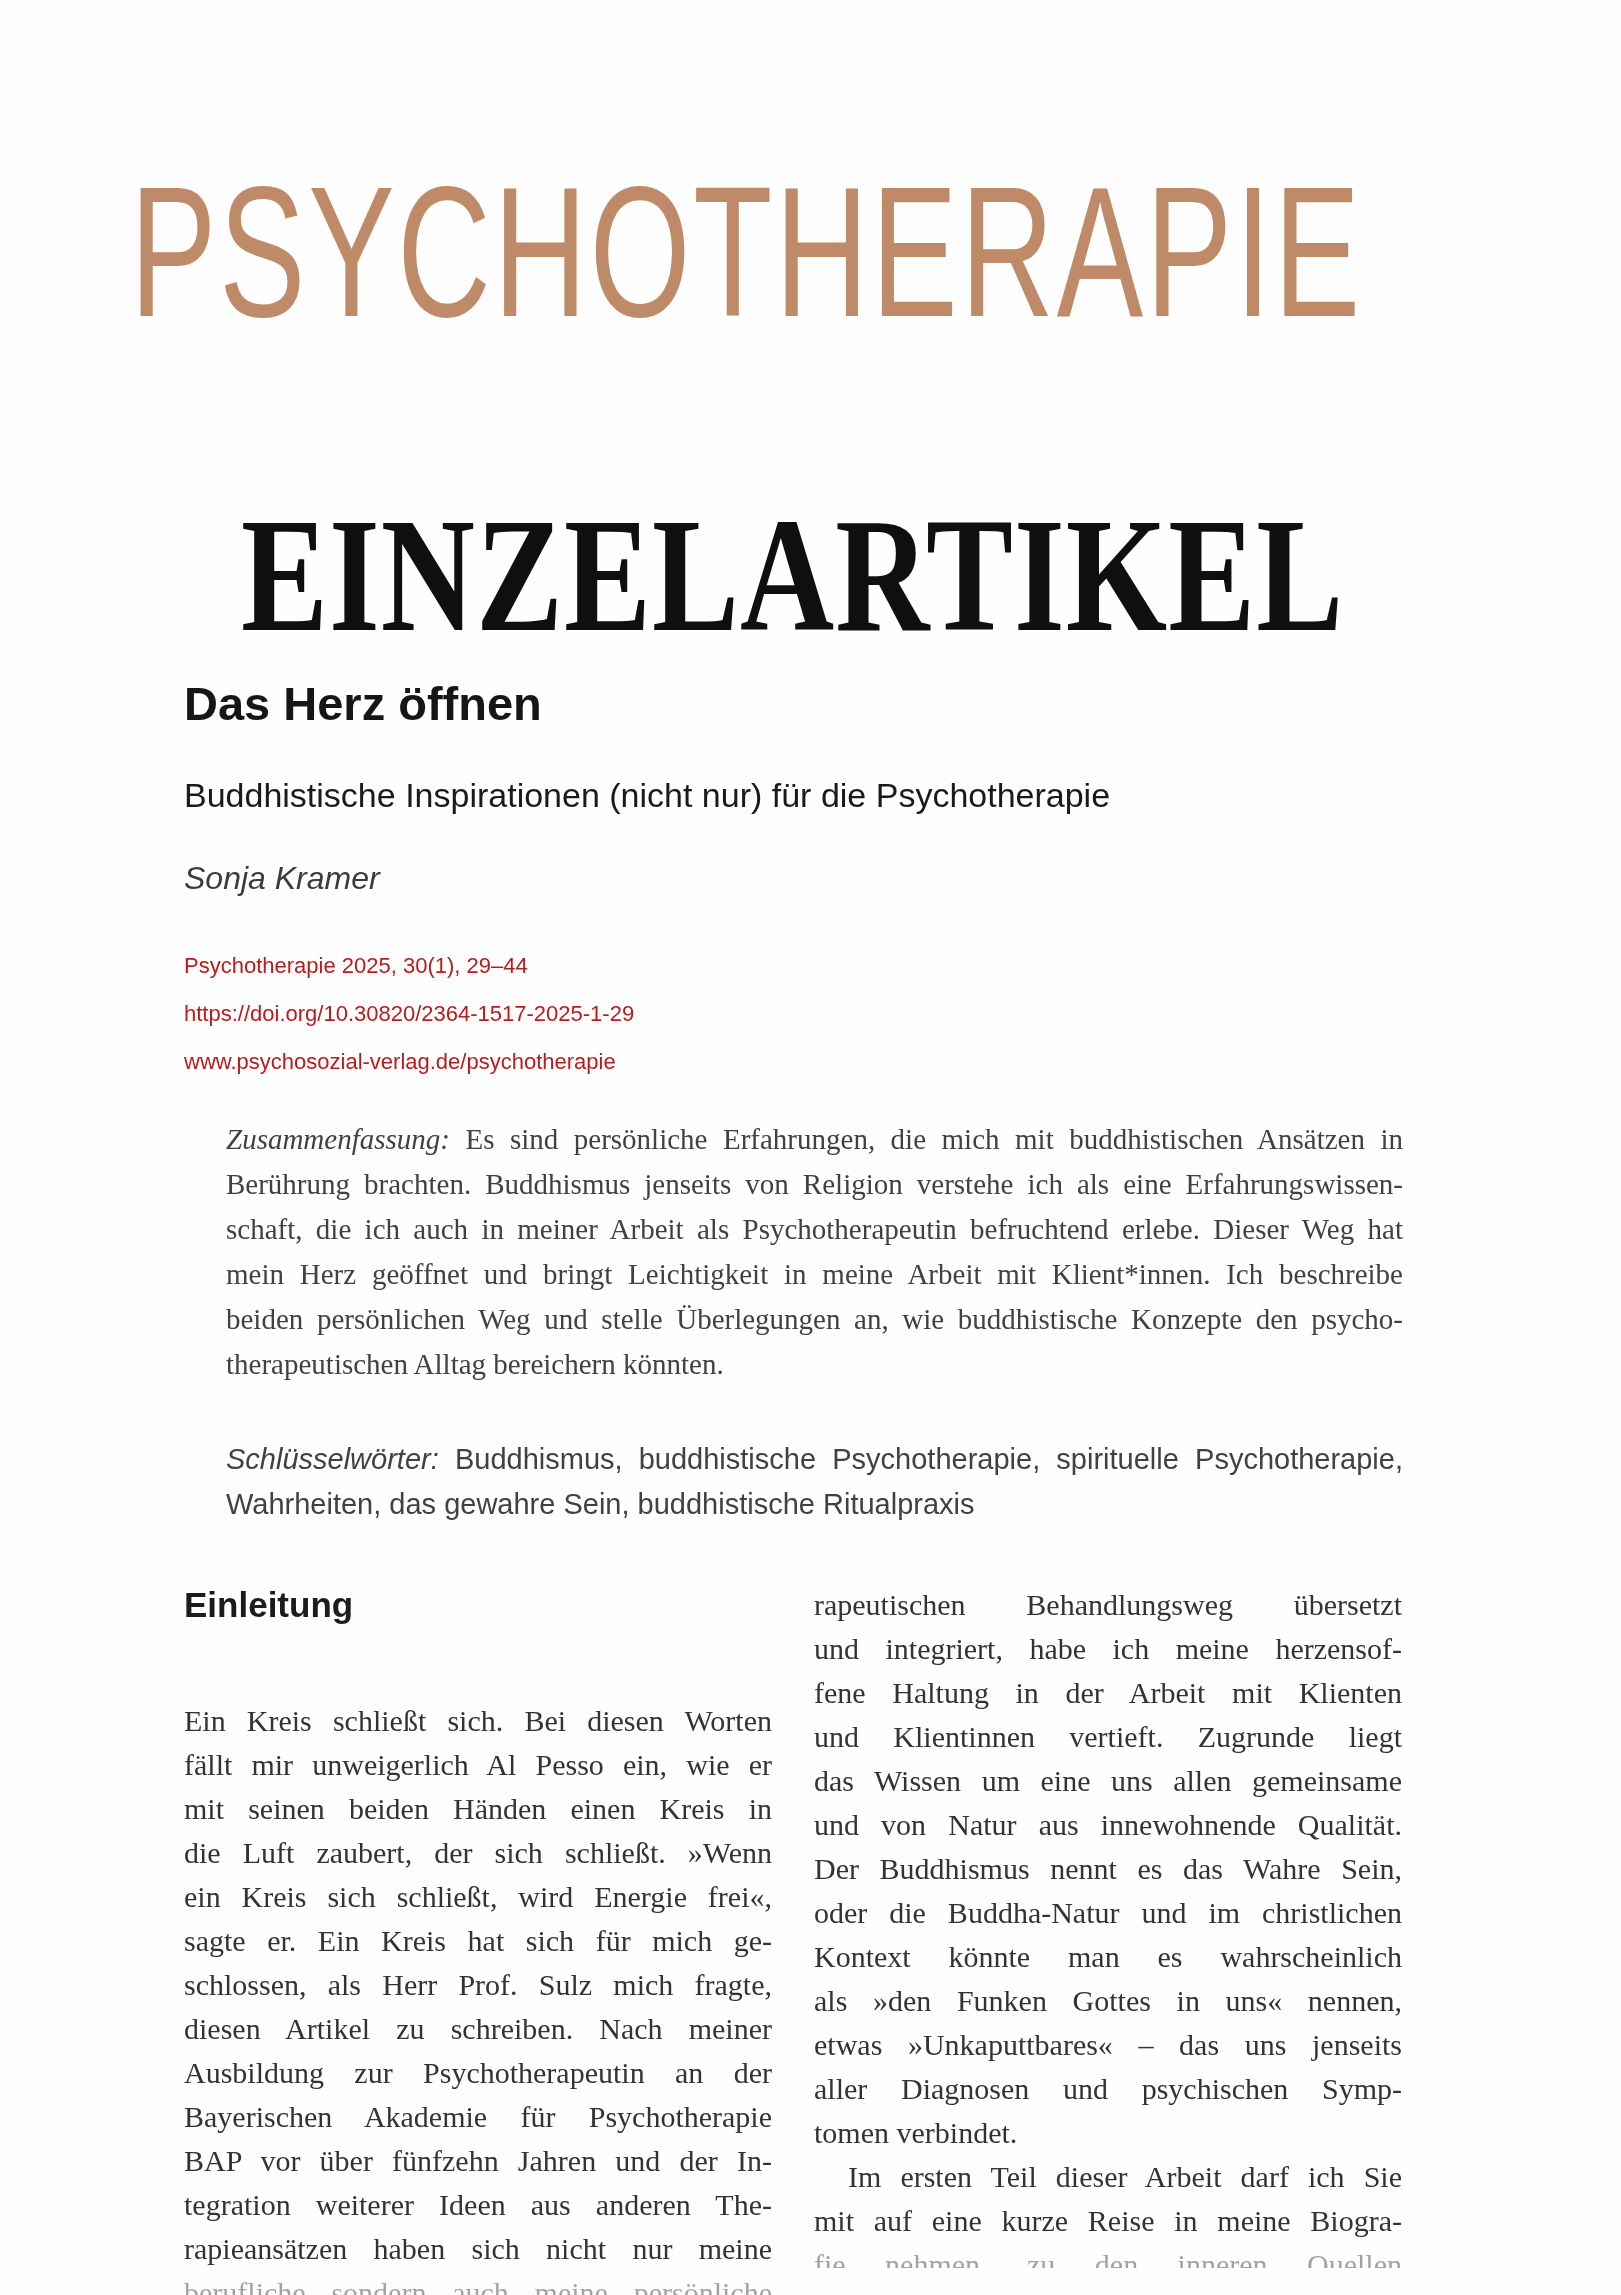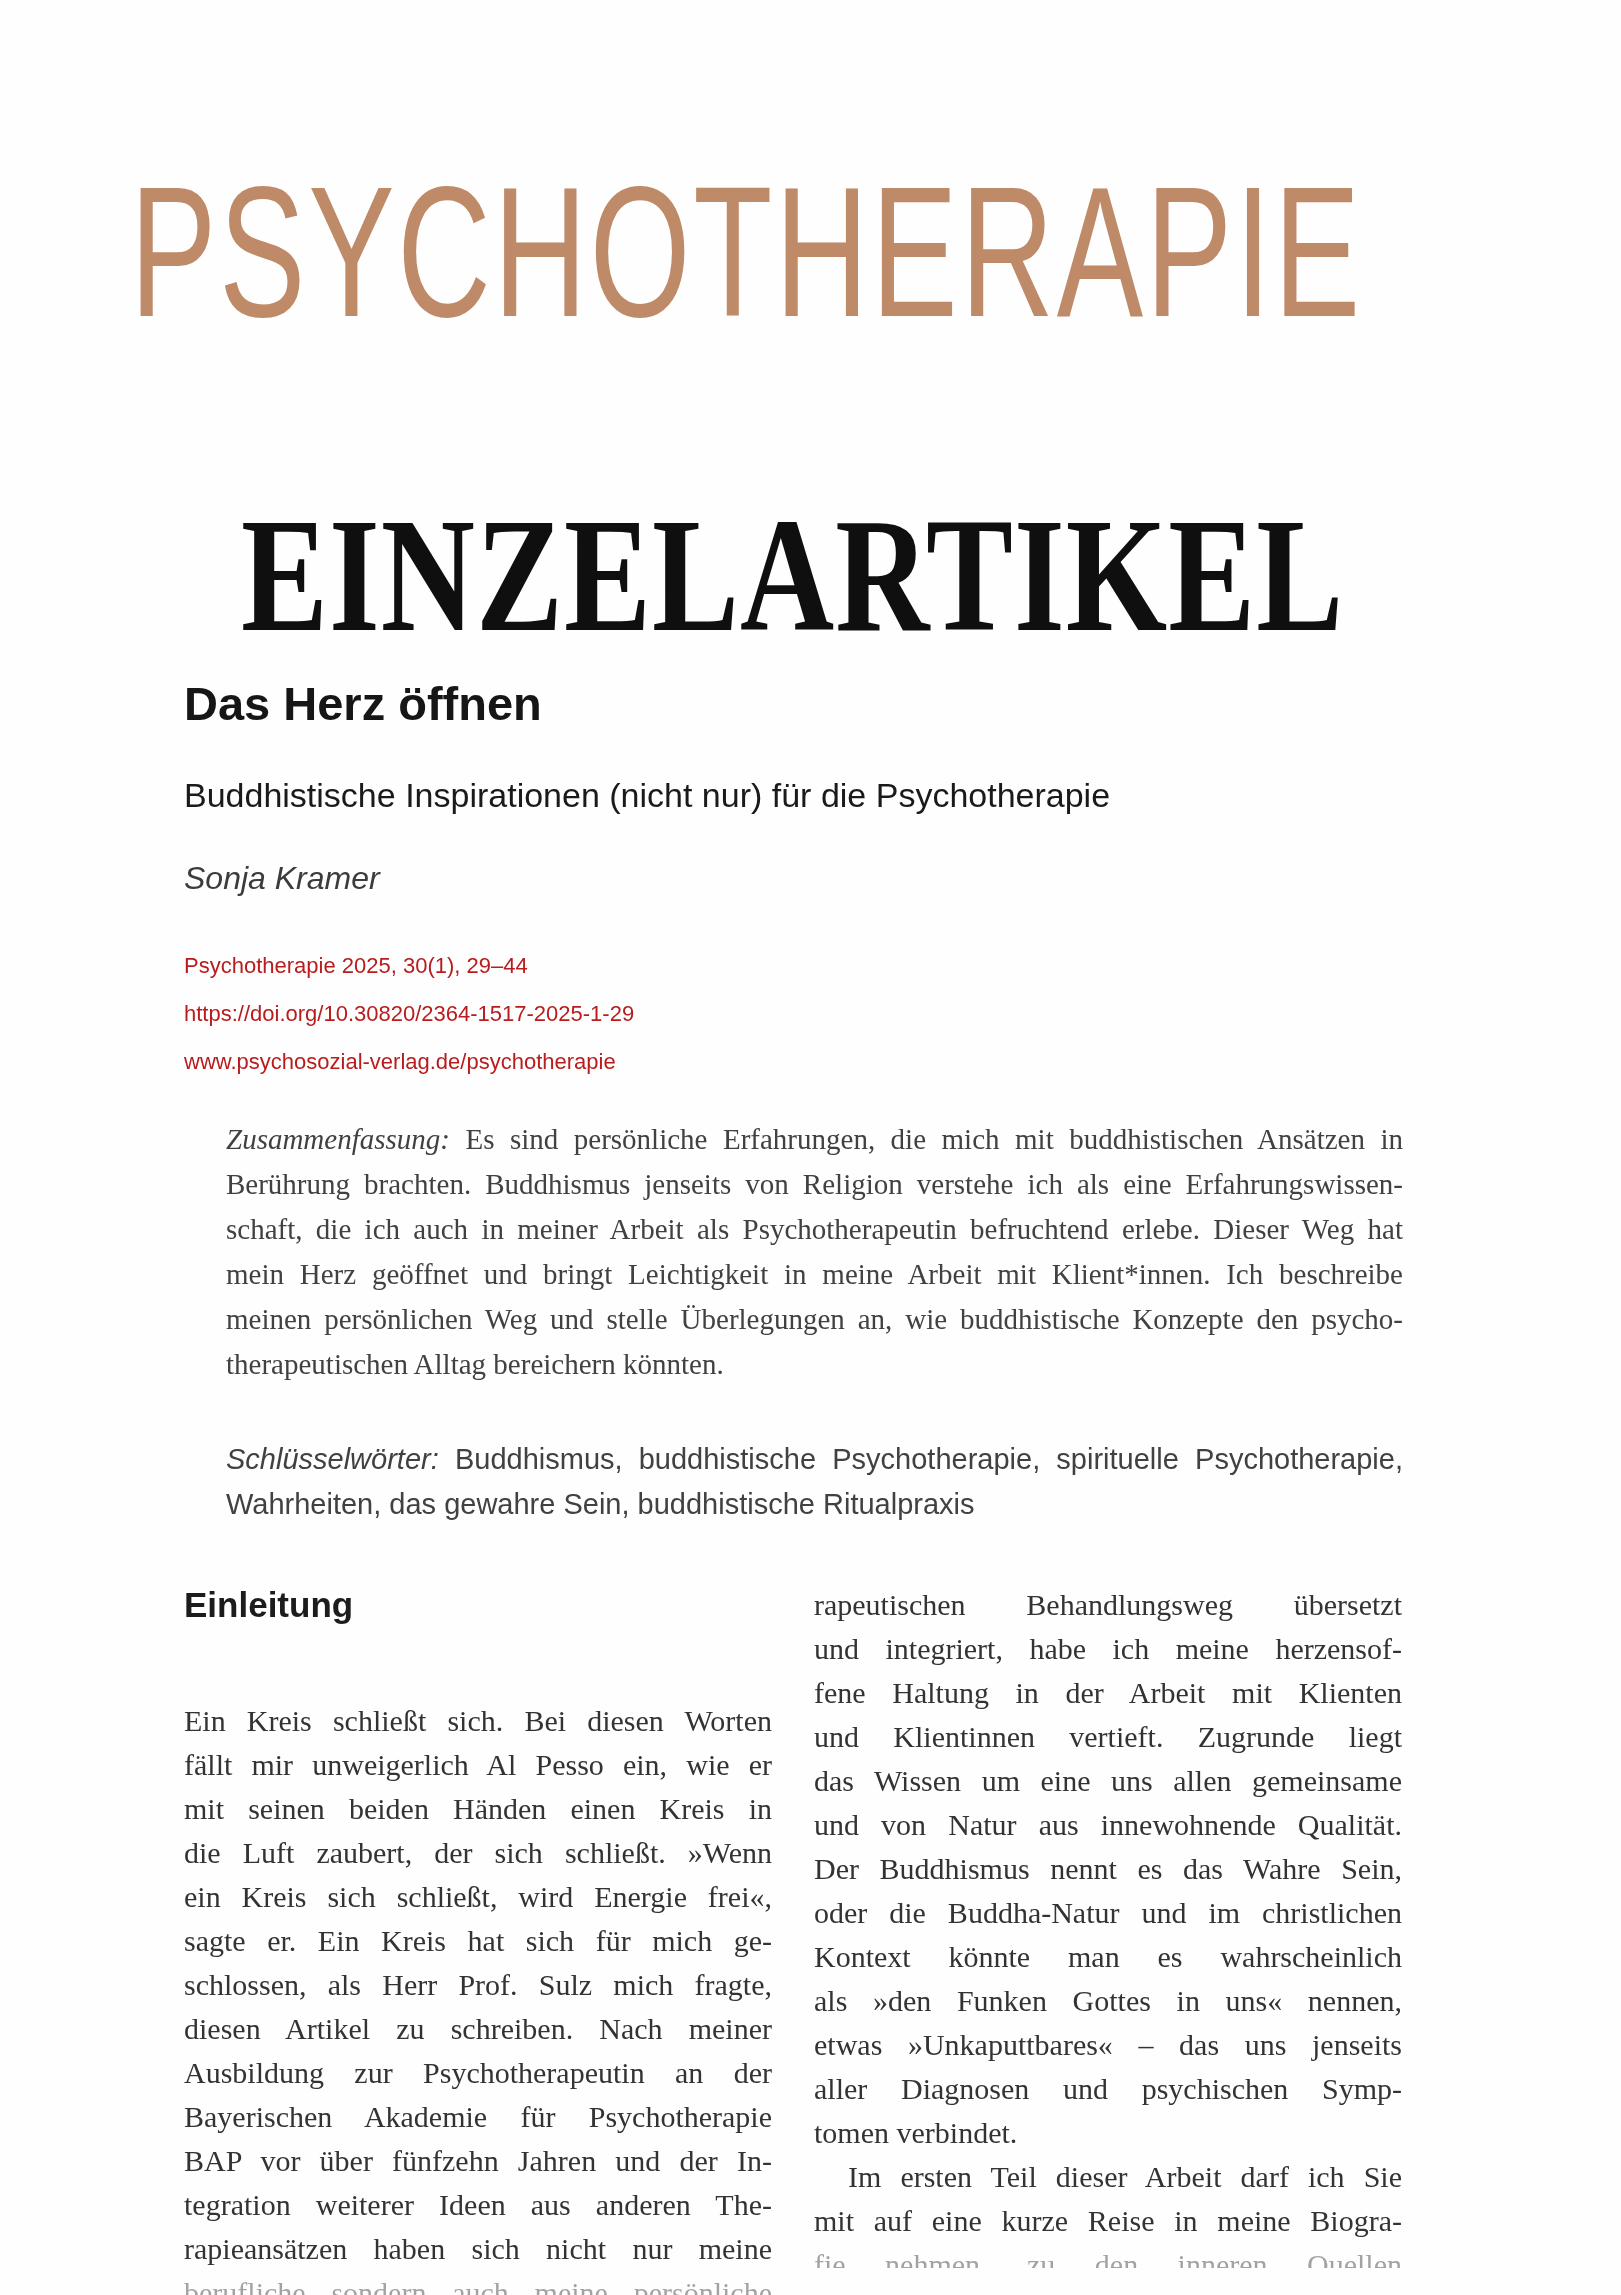--- a/index.html
+++ b/index.html
@@ -121,21 +121,21 @@
       <div class="tline">Psychotherapie 2025, 30(1), 29–44</div>
       <div class="tline">https://doi.org/10.30820/2364-1517-2025-1-29</div>
       <div class="tline">www.psychosozial-verlag.de/psychotherapie</div>
     </div>
 
   <div class="abstract">
       <div class="tline"><em class="lead">Zusammenfassung:</em> Es sind persönliche Erfahrungen, die mich mit buddhistischen Ansätzen in</div>
       <div class="tline">Berührung brachten. Buddhismus jenseits von Religion verstehe ich als eine Erfahrungswissen-</div>
       <div class="tline">schaft, die ich auch in meiner Arbeit als Psychotherapeutin befruchtend erlebe. Dieser Weg hat</div>
       <div class="tline">mein Herz geöffnet und bringt Leichtigkeit in meine Arbeit mit Klient*innen. Ich beschreibe</div>
-      <div class="tline">meinen persönlichen Weg und stelle Überlegungen an, wie buddhistische Konzepte den psycho-</div>
+      <div class="tline">beiden persönlichen Weg und stelle Überlegungen an, wie buddhistische Konzepte den psycho-</div>
       <div class="tline end">therapeutischen Alltag bereichern könnten.</div>
     </div>
 
   <div class="keywords">
       <div class="tline"><em class="lead">Schlüsselwörter:</em> Buddhismus, buddhistische Psychotherapie, spirituelle Psychotherapie, vier edle</div>
       <div class="tline end">Wahrheiten, das gewahre Sein, buddhistische Ritualpraxis</div>
     </div>
 
   <div class="heading">Einleitung</div>
 

